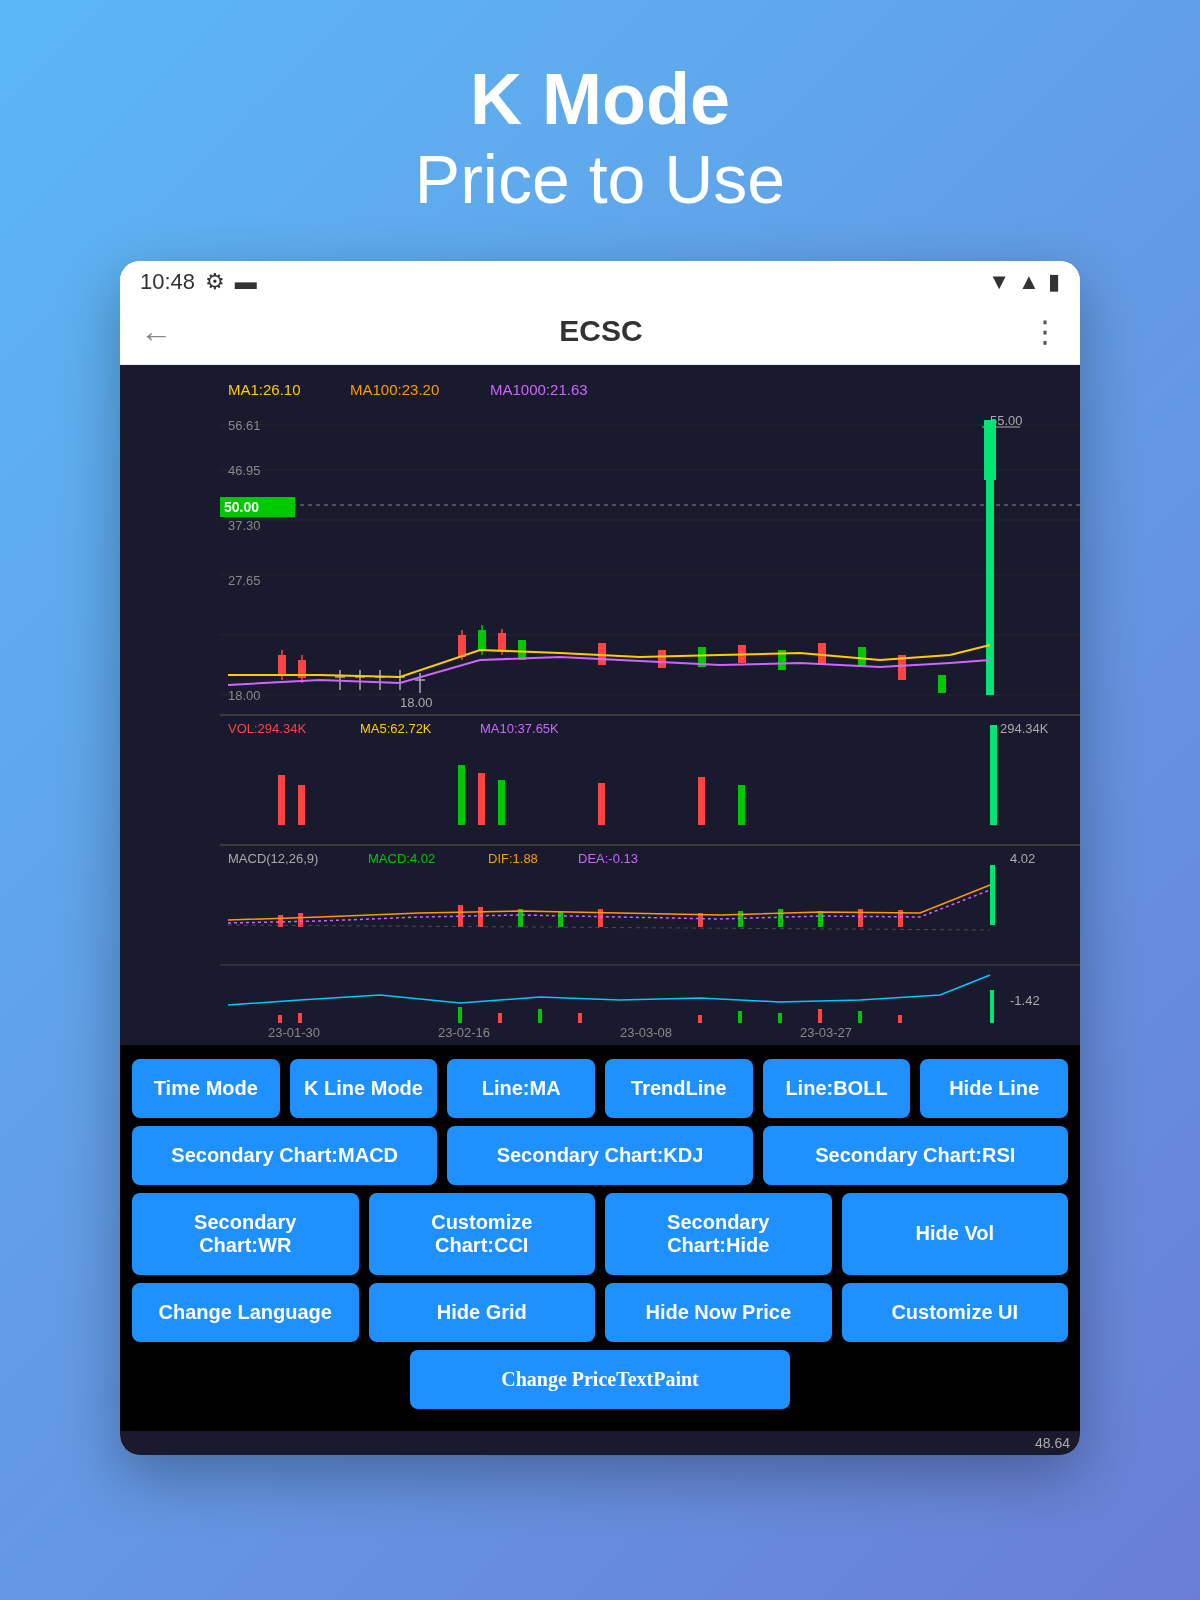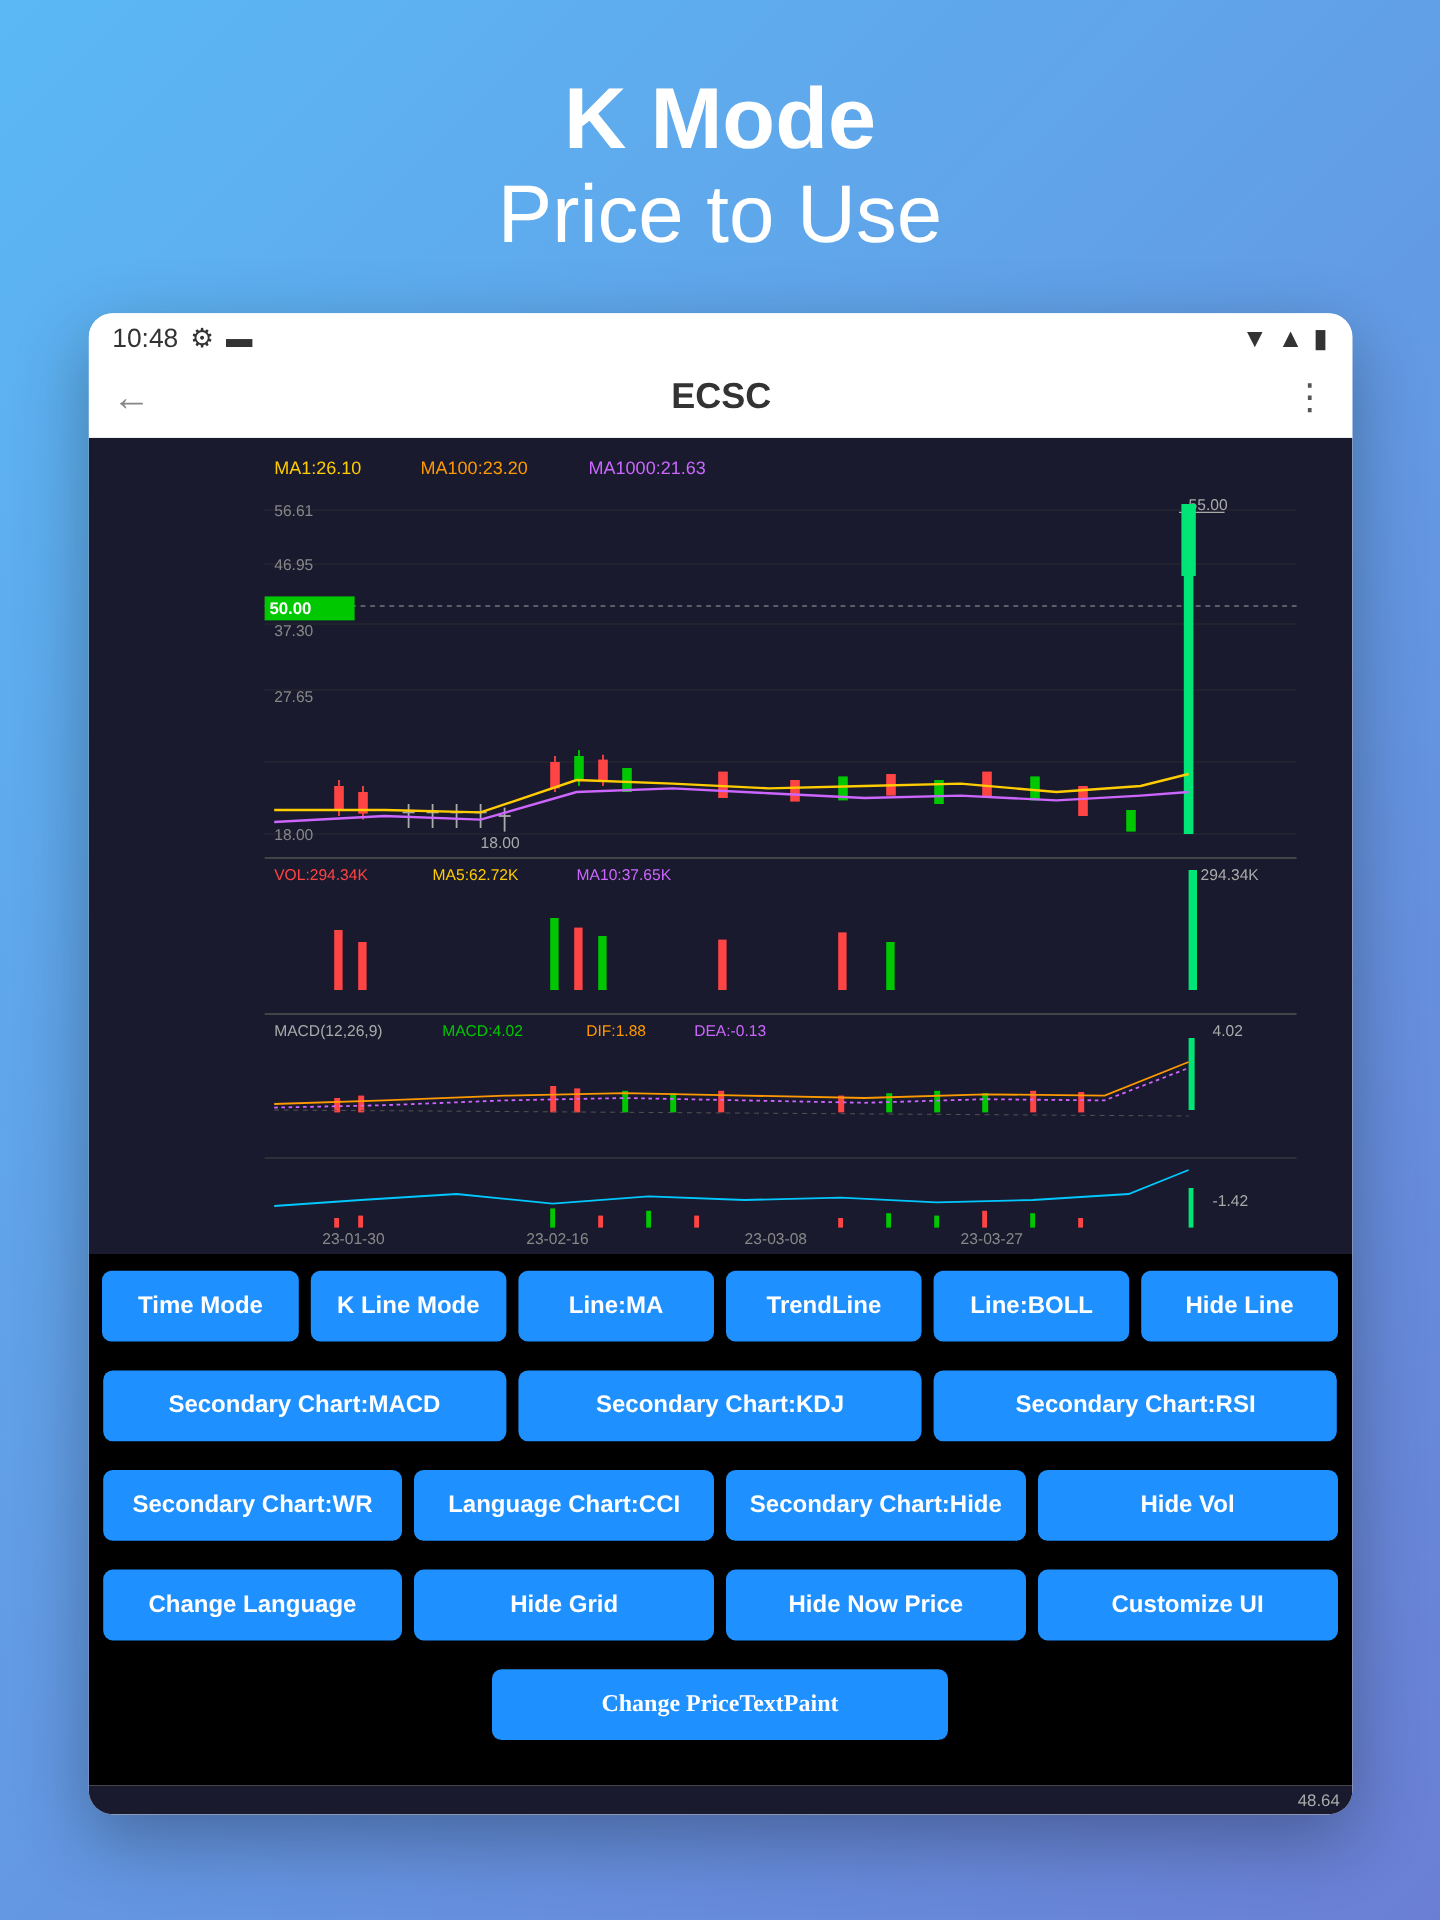--- a/index.html
+++ b/index.html
@@ -23,21 +23,21 @@
       font-weight: 900;
       line-height: 1.1;
     }
     .hero-title h2 {
       font-size: 68px;
       font-weight: 400;
       line-height: 1.2;
     }
     .phone-frame {
       margin-top: 40px;
-      width: 1053px;
+      width: 960px;
       background: #fff;
       border-radius: 20px;
       overflow: hidden;
       box-shadow: 0 20px 60px rgba(0,0,0,0.3);
     }
     
     .status-bar {
       background: #fff;
       display: flex;
       justify-content: space-between;
@@ -68,21 +68,21 @@
       overflow: hidden;
     }
     
     .button-grid {
       background: #000;
       padding: 14px 12px;
     }
     .btn-row {
       display: flex;
       gap: 10px;
-      margin-bottom: 24px;
+      margin-bottom: 8px;
       justify-content: center;
     }
     .btn-row.center {
       justify-content: center;
     }
     .chart-btn {
       background: #1e90ff;
       color: white;
       border: none;
       border-radius: 8px;
@@ -299,21 +299,21 @@
     </div>
 
     <div class="btn-row">
       <button class="chart-btn wide">Secondary Chart:MACD</button>
       <button class="chart-btn wide">Secondary Chart:KDJ</button>
       <button class="chart-btn wide">Secondary Chart:RSI</button>
     </div>
 
     <div class="btn-row">
       <button class="chart-btn">Secondary Chart:WR</button>
-      <button class="chart-btn">Language Chart:CCI</button>
+      <button class="chart-btn">Customize Chart:CCI</button>
       <button class="chart-btn">Secondary Chart:Hide</button>
       <button class="chart-btn">Hide Vol</button>
     </div>
 
     <div class="btn-row">
       <button class="chart-btn">Change Language</button>
       <button class="chart-btn">Hide Grid</button>
       <button class="chart-btn">Hide Now Price</button>
       <button class="chart-btn">Customize UI</button>
     </div>

